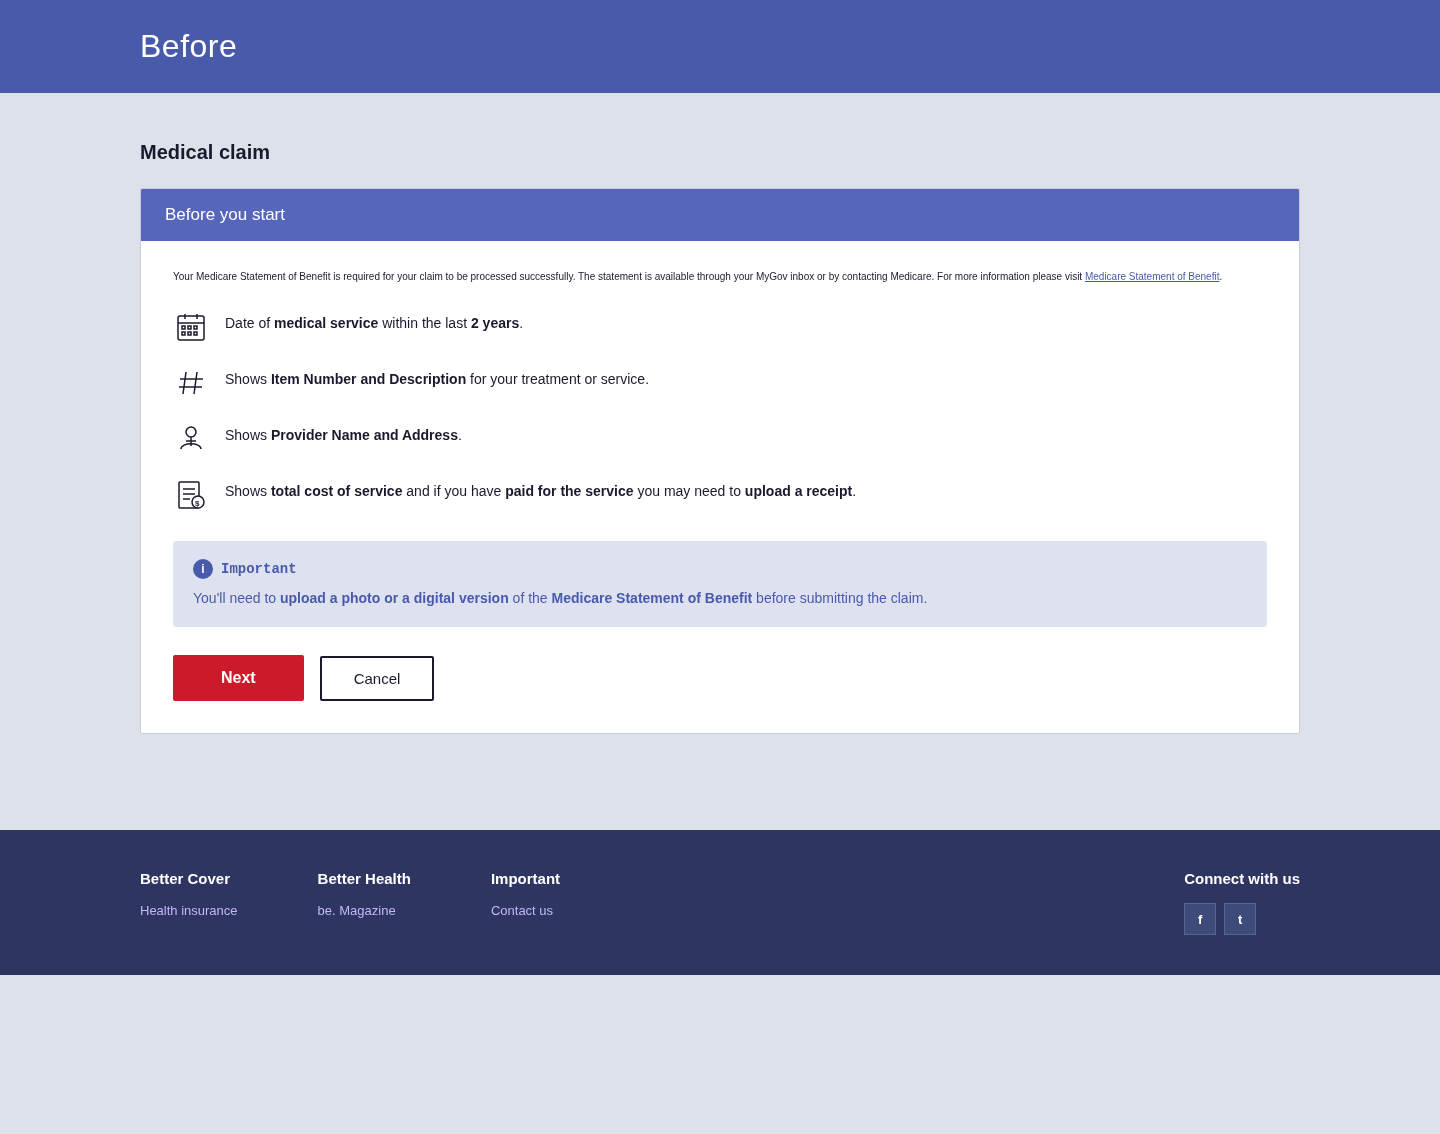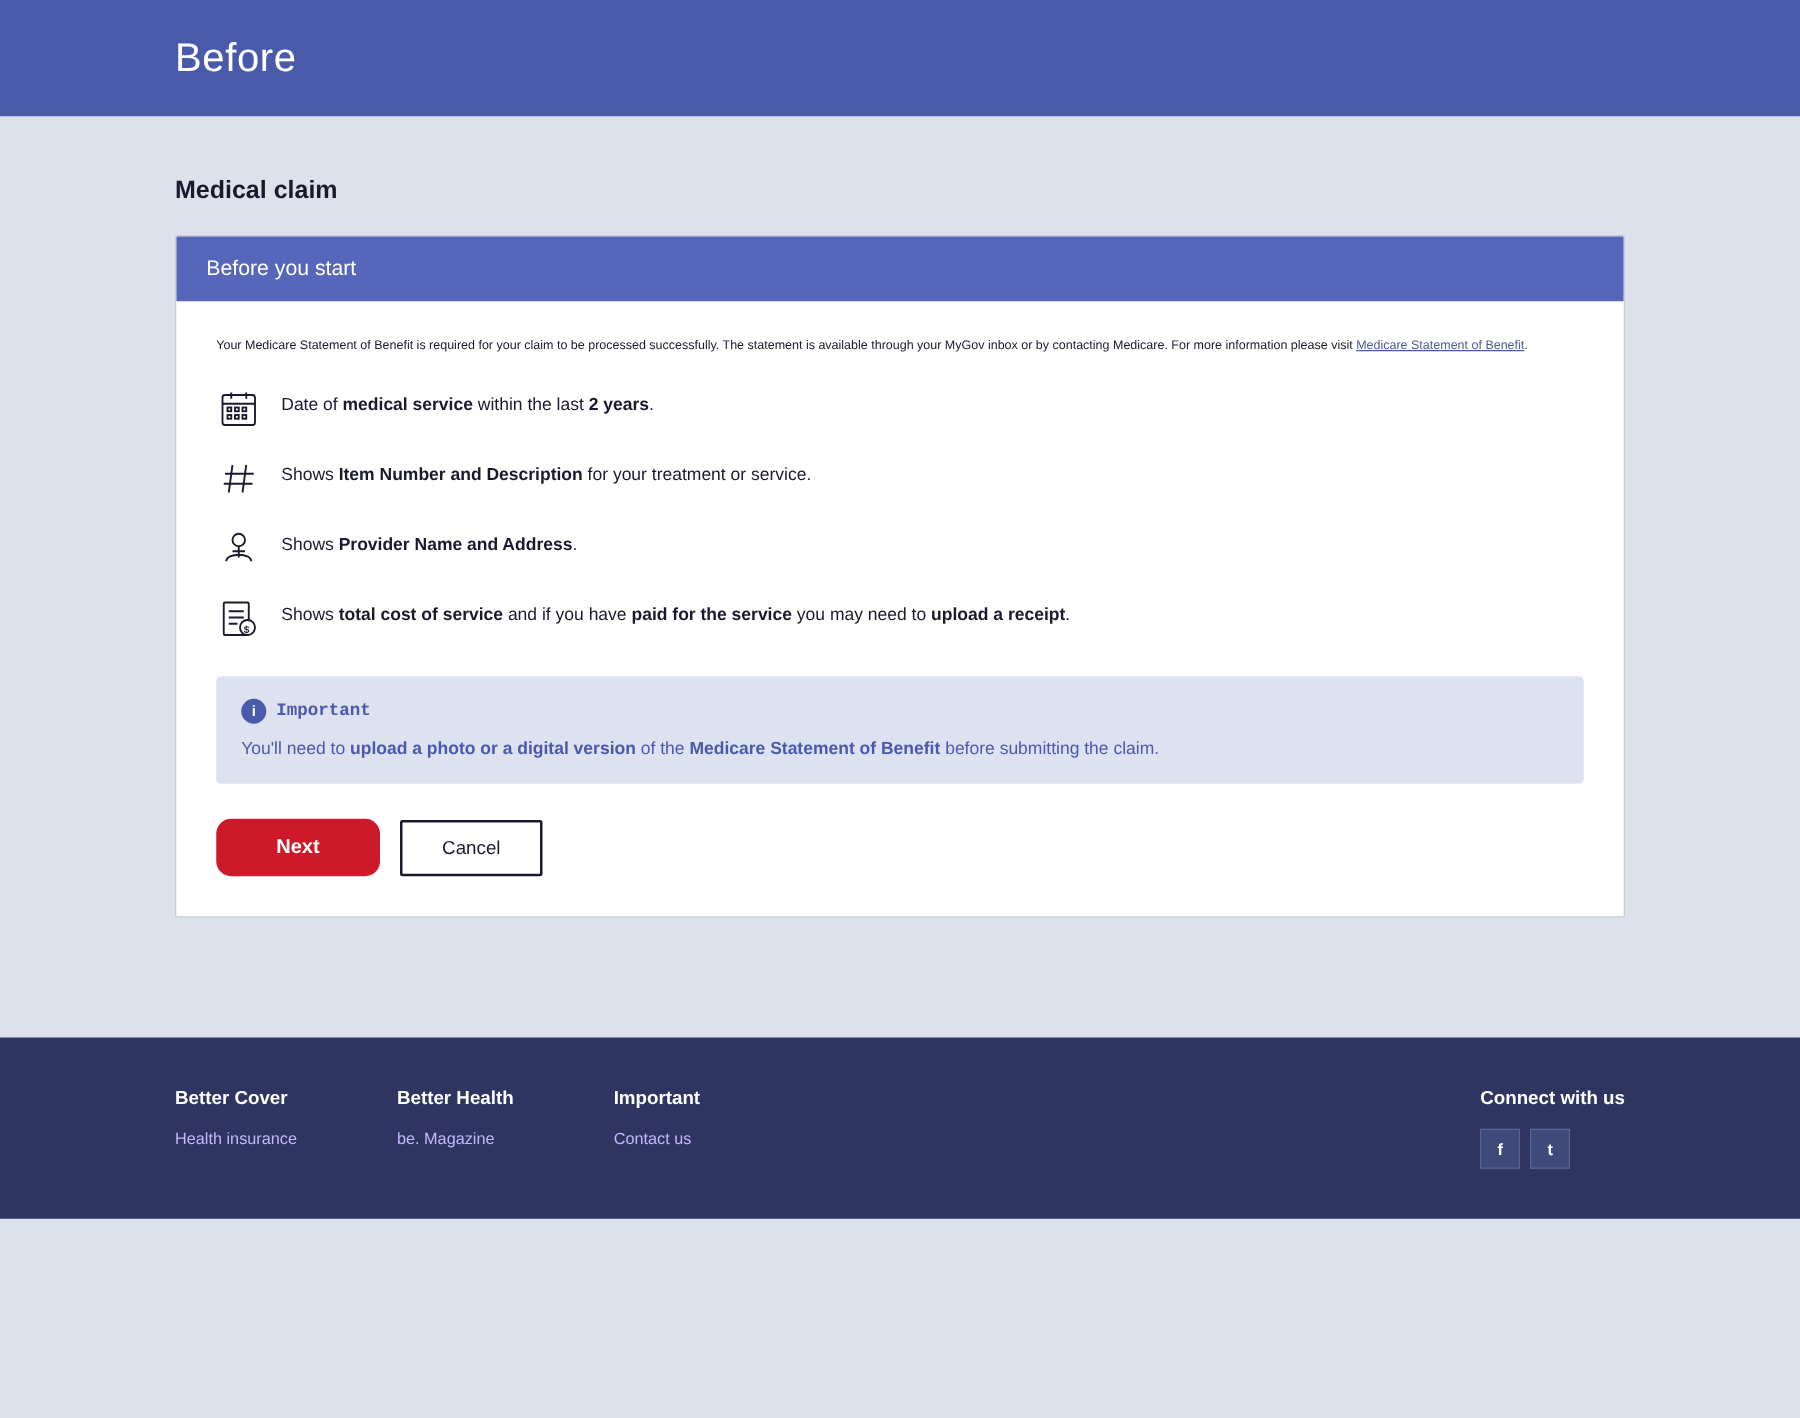--- a/index.html
+++ b/index.html
@@ -160,21 +160,21 @@
       align-items: center;
     }
     .btn-next {
       background-color: #cc1a2a;
       color: #ffffff;
       border: none;
       padding: 14px 48px;
       font-size: 16px;
       font-weight: 600;
       cursor: pointer;
-      border-radius: 12px;
+      border-radius: 2px;
     }
     .btn-cancel {
       background-color: #ffffff;
       color: #1a1a2e;
       border: 2px solid #1a1a2e;
       padding: 12px 32px;
       font-size: 15px;
       cursor: pointer;
       border-radius: 2px;
       font-weight: 400;

